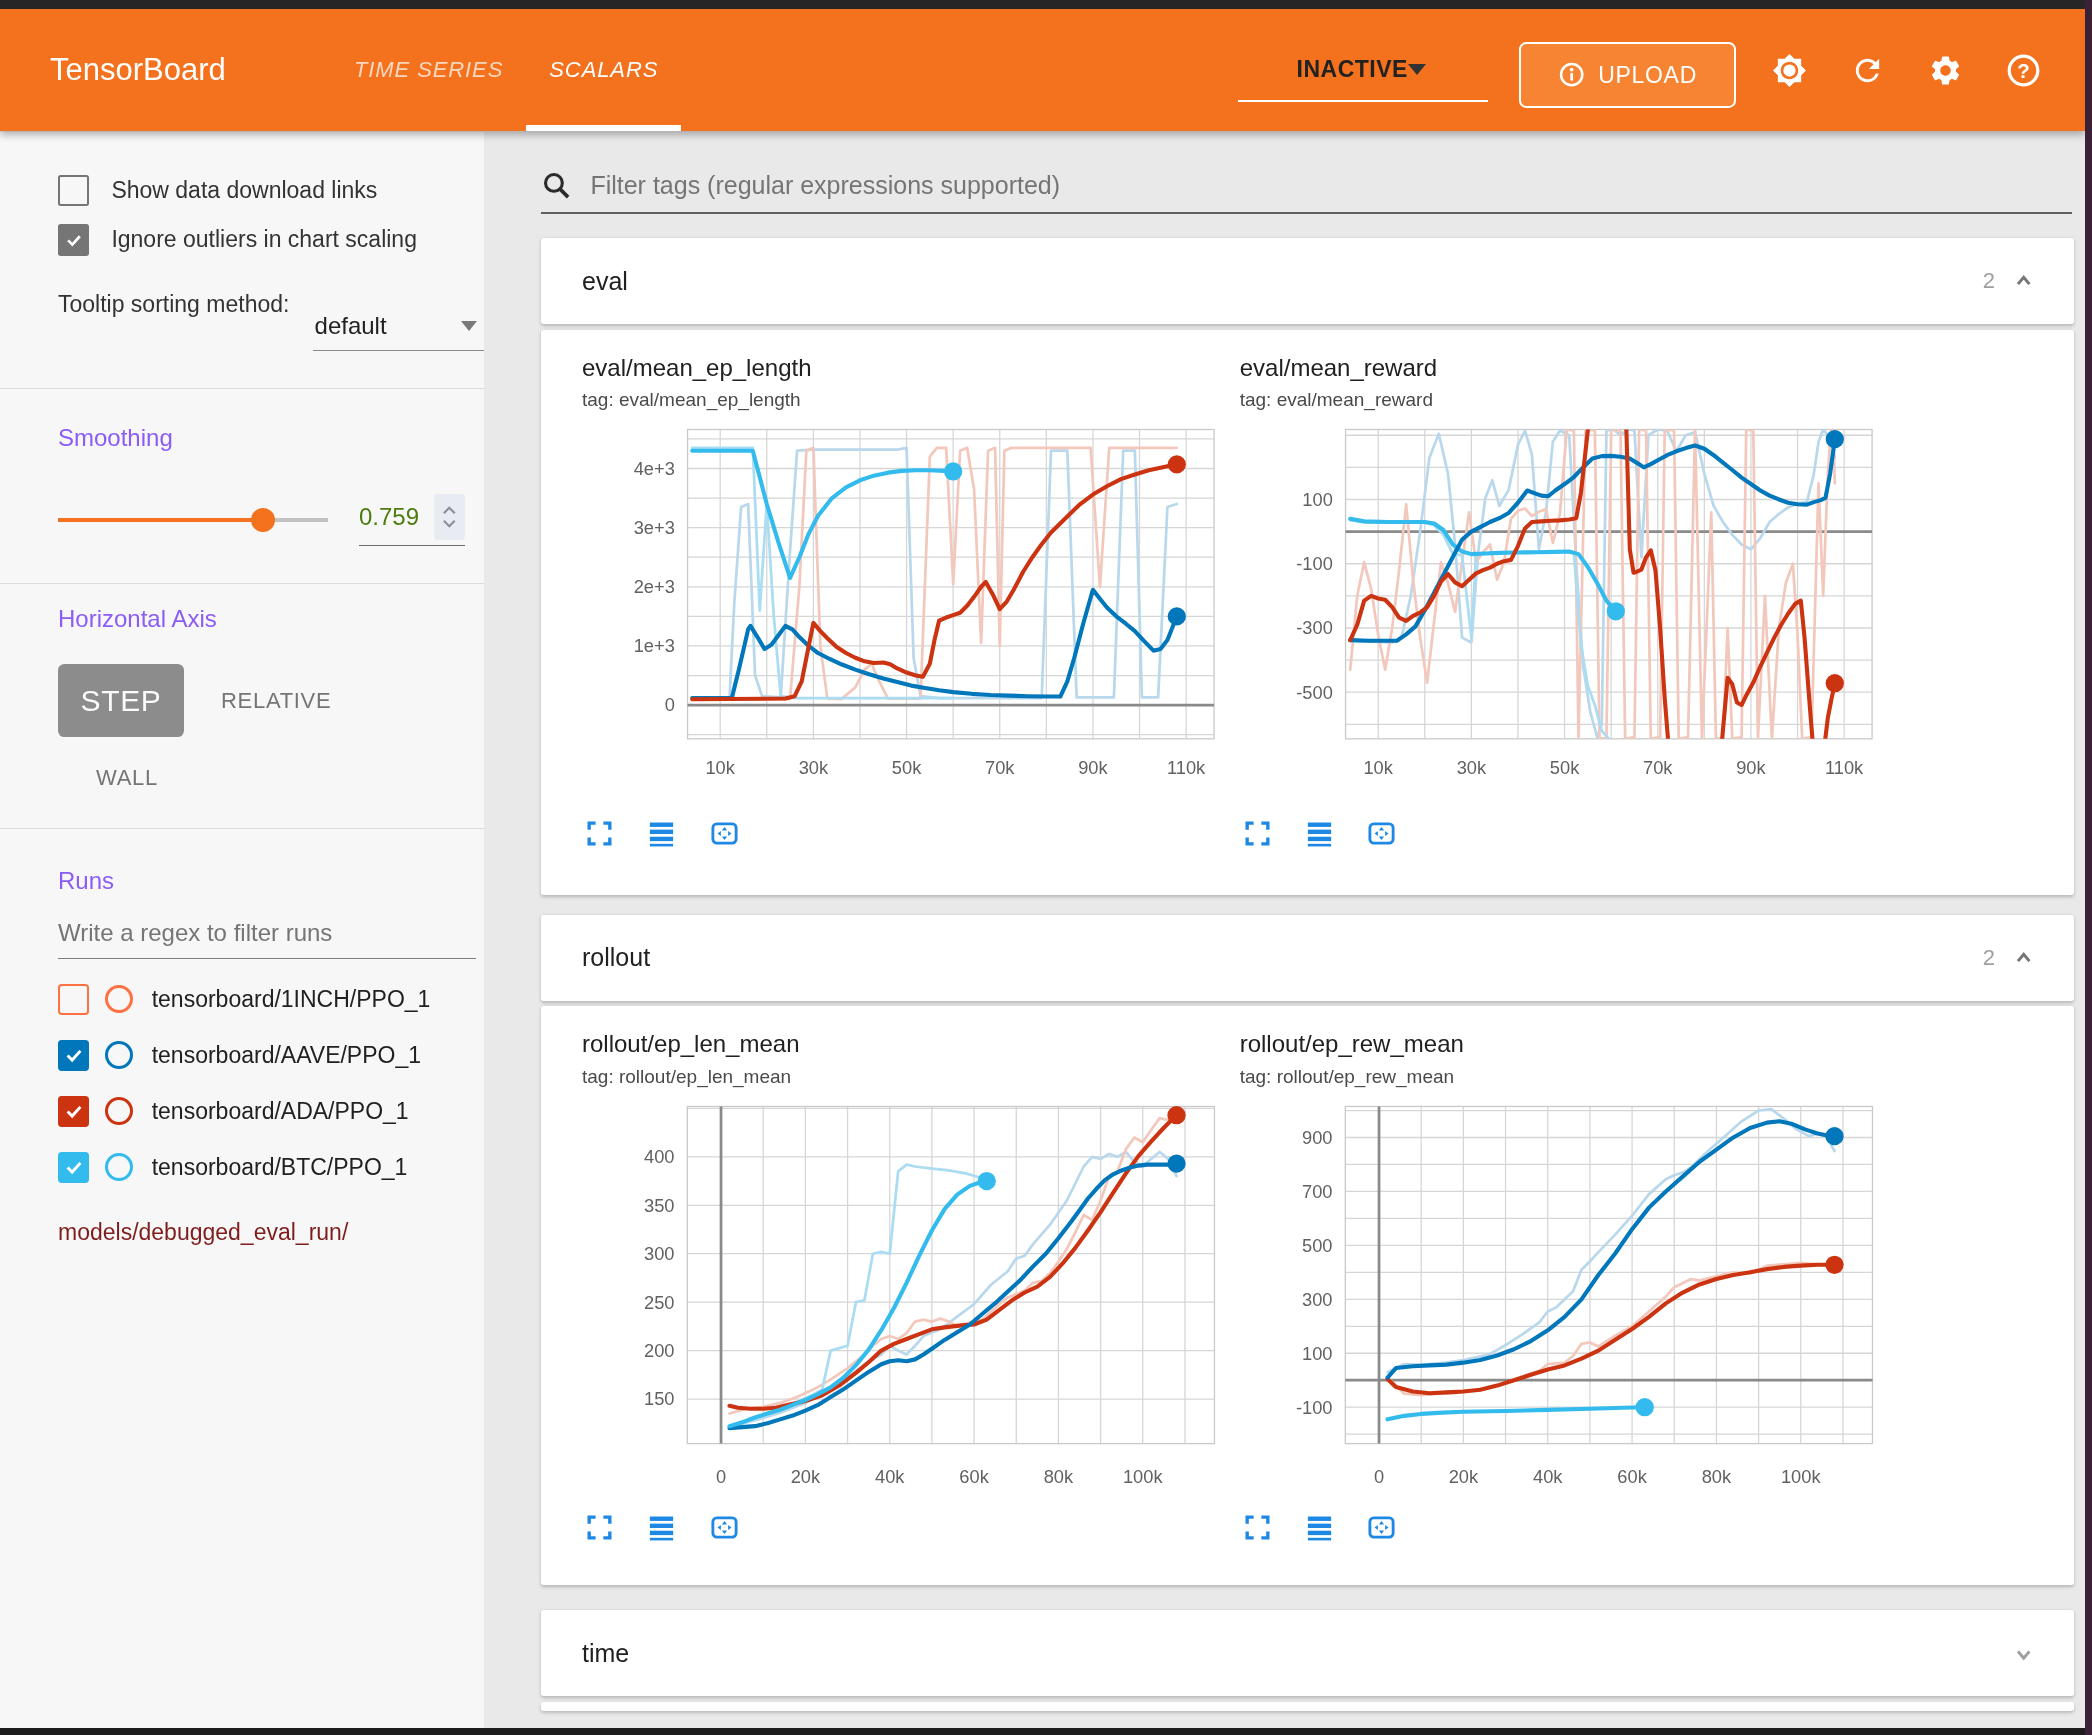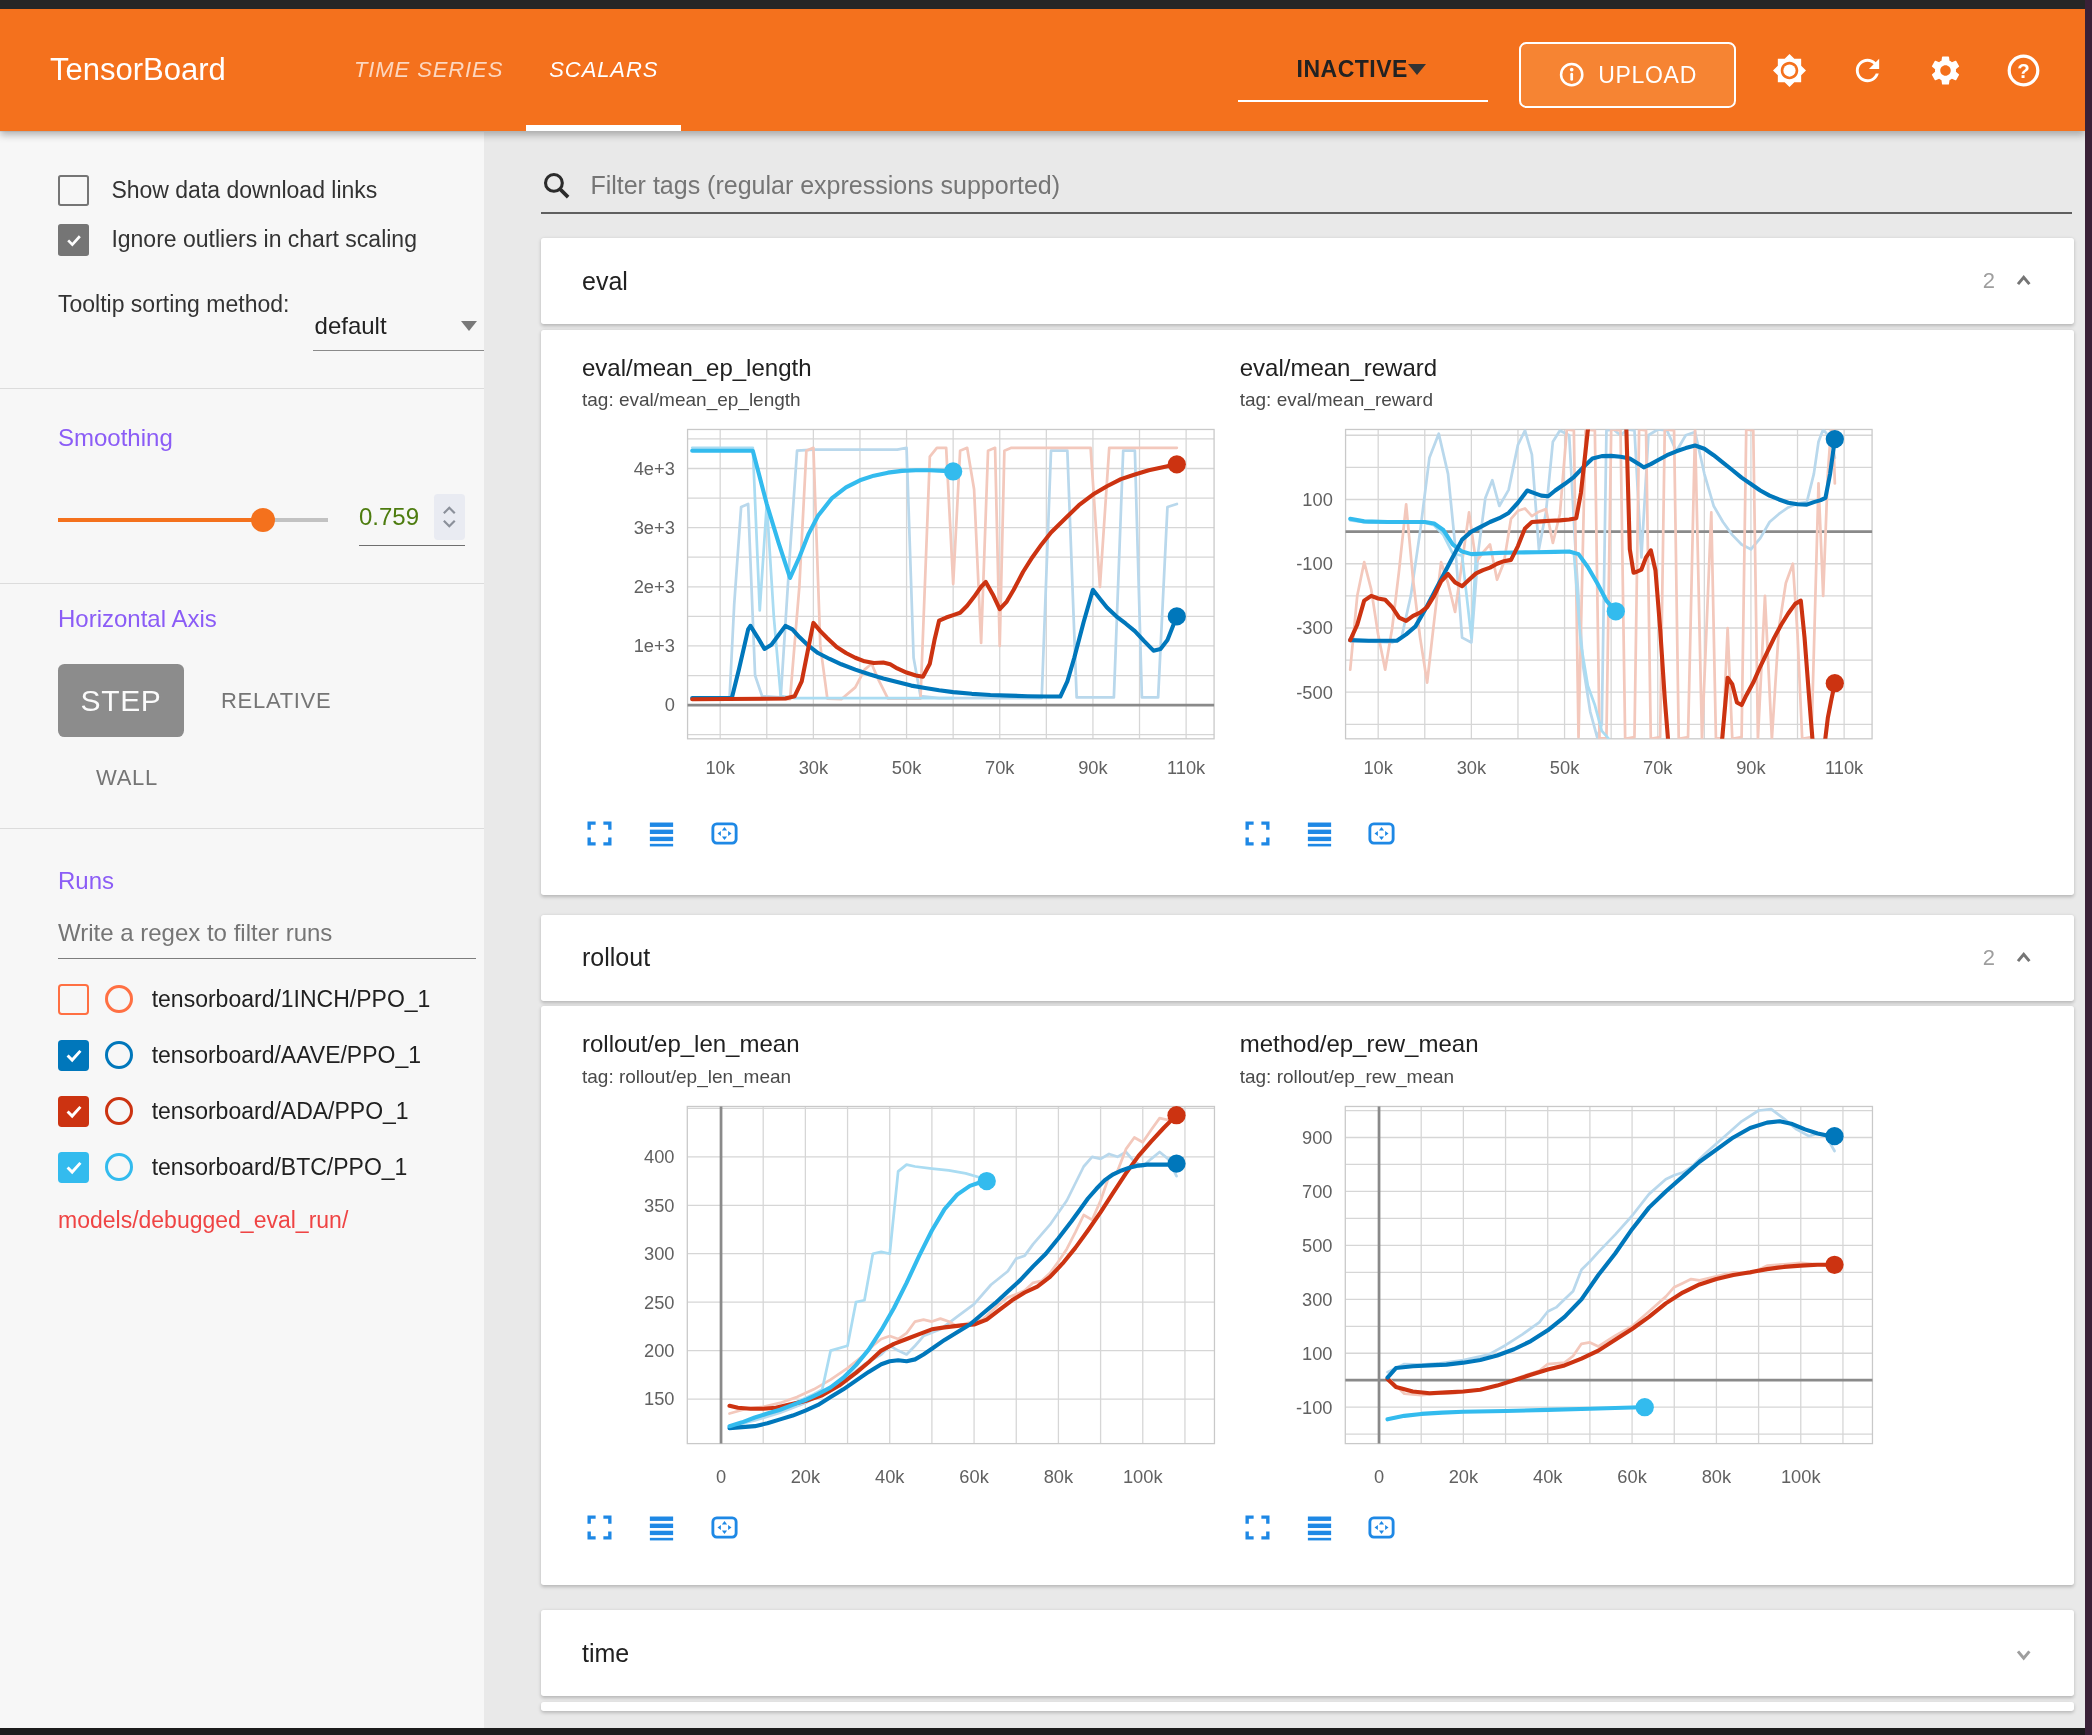--- a/index.html
+++ b/index.html
@@ -51,21 +51,21 @@
   .wall{margin:27.4px 0 0 38px;}
   .runs-title{margin-top:38px;}
   .runfilter{margin-top:24px;width:418px;border:none;border-bottom:1.8px solid #7d7d7d;background:transparent;font-size:24px;padding:0 0 11px 0;color:#333;font-family:"Liberation Sans",sans-serif;outline:none;}
   .runrow{display:flex;align-items:center;gap:14.6px;margin-top:25px;cursor:pointer;}
   .run-cb{width:31px;height:31px;border:2.7px solid #999;border-radius:3.7px;flex:none;display:flex;align-items:center;justify-content:center;box-sizing:border-box;background:#f7f7f7;}
   .run-cb svg{display:none;}
   .run-cb.on svg{display:block;}
   .run-circle{width:22px;height:22px;border:3.2px solid #999;border-radius:50%;flex:none;margin-left:1.8px;background:transparent;}
   .run-label{font-size:23px;color:#212121;margin-left:3.7px;white-space:nowrap;}
   .togglebtn{margin-top:25.6px;width:418px;height:51px;background:#e0e0e0;border-radius:3.7px;display:flex;align-items:center;justify-content:center;font-size:22px;letter-spacing:0.9px;color:#616161;cursor:pointer;}
-  .models{margin-top:24px;font-size:23px;color:#ef4444;}
+  .models{margin-top:36px;font-size:23px;color:#7f1d1d;}
 
   
   .main{position:absolute;left:484px;top:132px;width:1601px;height:1596px;background:#e9e9e9;overflow:hidden;}
   .search{margin:38px 12.8px 0 57px;display:flex;align-items:center;gap:16.4px;border-bottom:2.3px solid #5f5f5f;padding-bottom:11px;}
   .search input{flex:1;border:none;background:transparent;font-size:25px;color:#555;font-family:"Liberation Sans",sans-serif;outline:none;}
   .search input::placeholder{color:#757575;opacity:1;}
   .card{background:#fff;margin:0 11px 0 57px;border-radius:2.7px;box-shadow:0 1.8px 3.7px rgba(0,0,0,.22);}
   .sec-header{height:86px;display:flex;align-items:center;padding:0 37px 0 41px;cursor:pointer;}
   .sec-title{font-size:25px;color:#212121;flex:1;}
   .sec-count{font-size:22px;color:#9e9e9e;margin-right:14.6px;}
@@ -492,21 +492,21 @@
                   <rect x="3" y="4.5" width="18" height="15" rx="3" fill="none" stroke="currentColor" stroke-width="2.2"></rect>
                   <polygon points="12,7 10,9.6 14,9.6" fill="currentColor"></polygon>
                   <polygon points="12,17 10,14.4 14,14.4" fill="currentColor"></polygon>
                   <polygon points="6.6,12 9.2,10 9.2,14" fill="currentColor"></polygon>
                   <polygon points="17.4,12 14.8,10 14.8,14" fill="currentColor"></polygon>
                 </svg>
               </span>
           </div>
         </div>
         <div class="panel">
-          <div class="c-title">method/ep_rew_mean</div>
+          <div class="c-title">rollout/ep_rew_mean</div>
           <div class="c-tag">tag: rollout/ep_rew_mean</div>
           <svg class="chart" width="640" height="402" viewBox="0 0 700 440">
               <defs>
                 <clipPath id="cp3">
                   <rect x="115" y="6" width="577" height="369"></rect>
                 </clipPath>
               </defs>
               <line x1="151.928" y1="6" x2="151.928" y2="375" stroke="#d6d6d6" stroke-width="1.4"></line>
               <line x1="198.088" y1="6" x2="198.088" y2="375" stroke="#d6d6d6" stroke-width="1.4"></line>
               <line x1="244.248" y1="6" x2="244.248" y2="375" stroke="#d6d6d6" stroke-width="1.4"></line>

